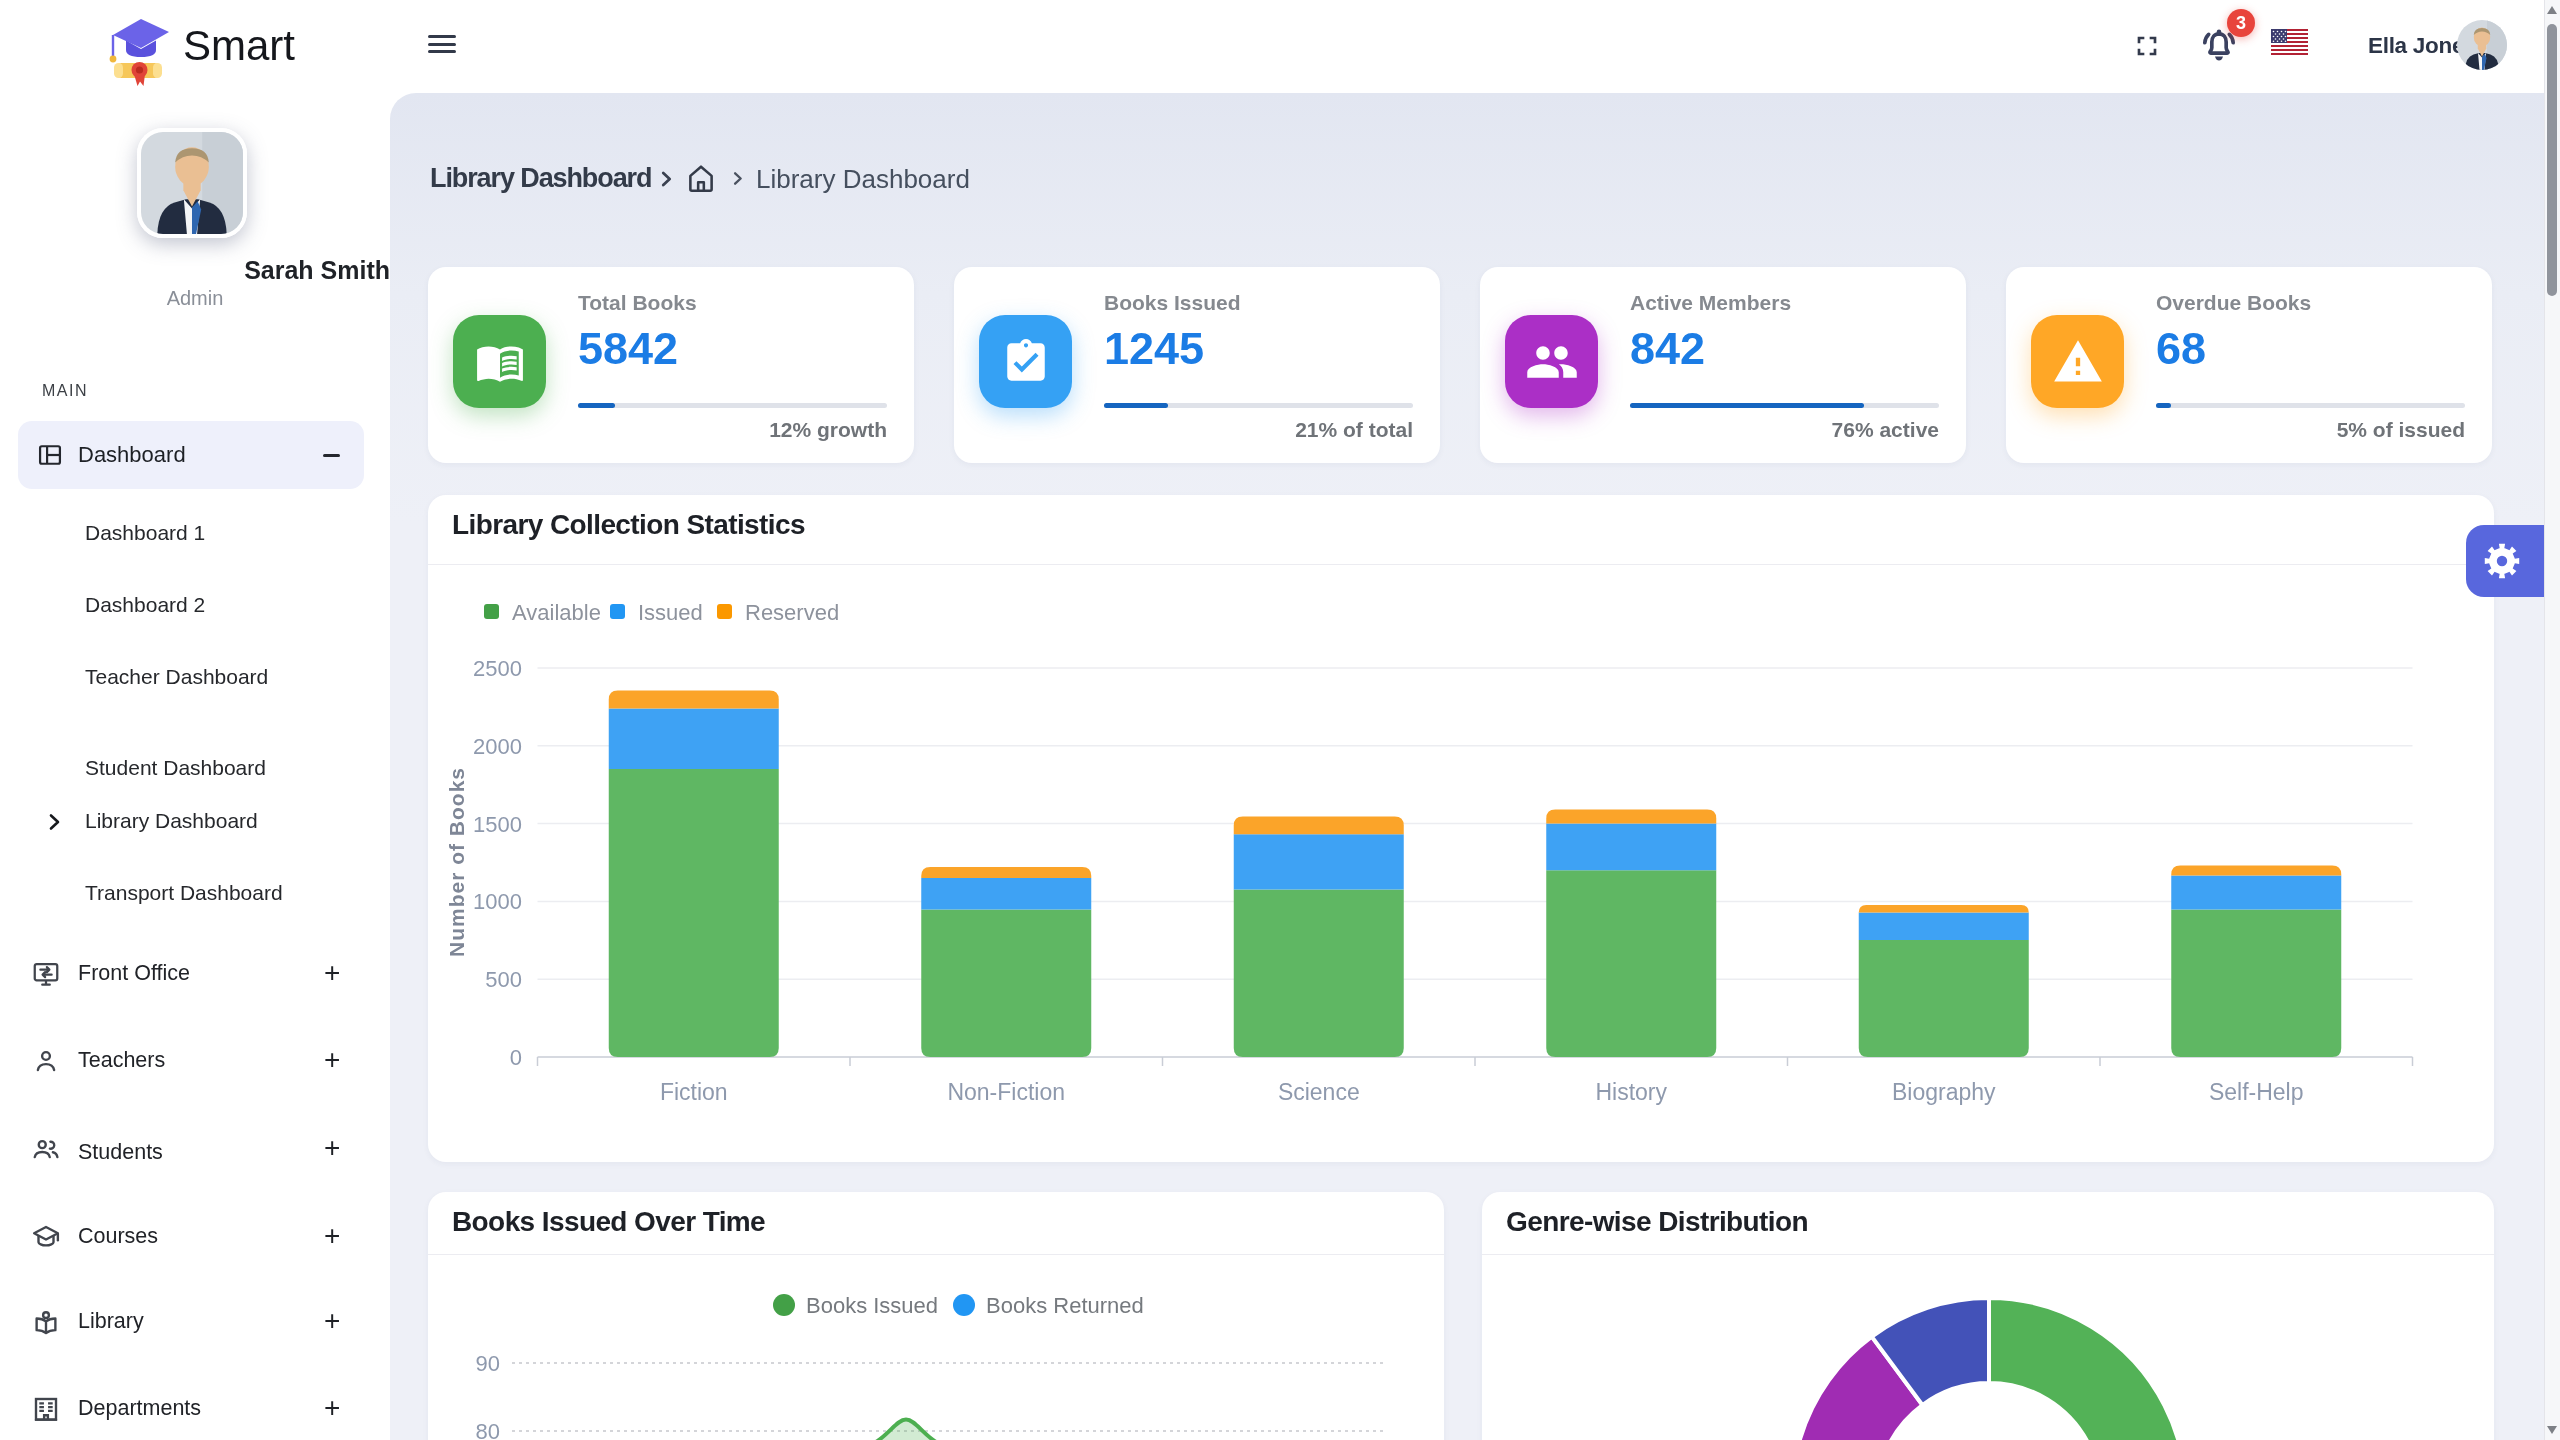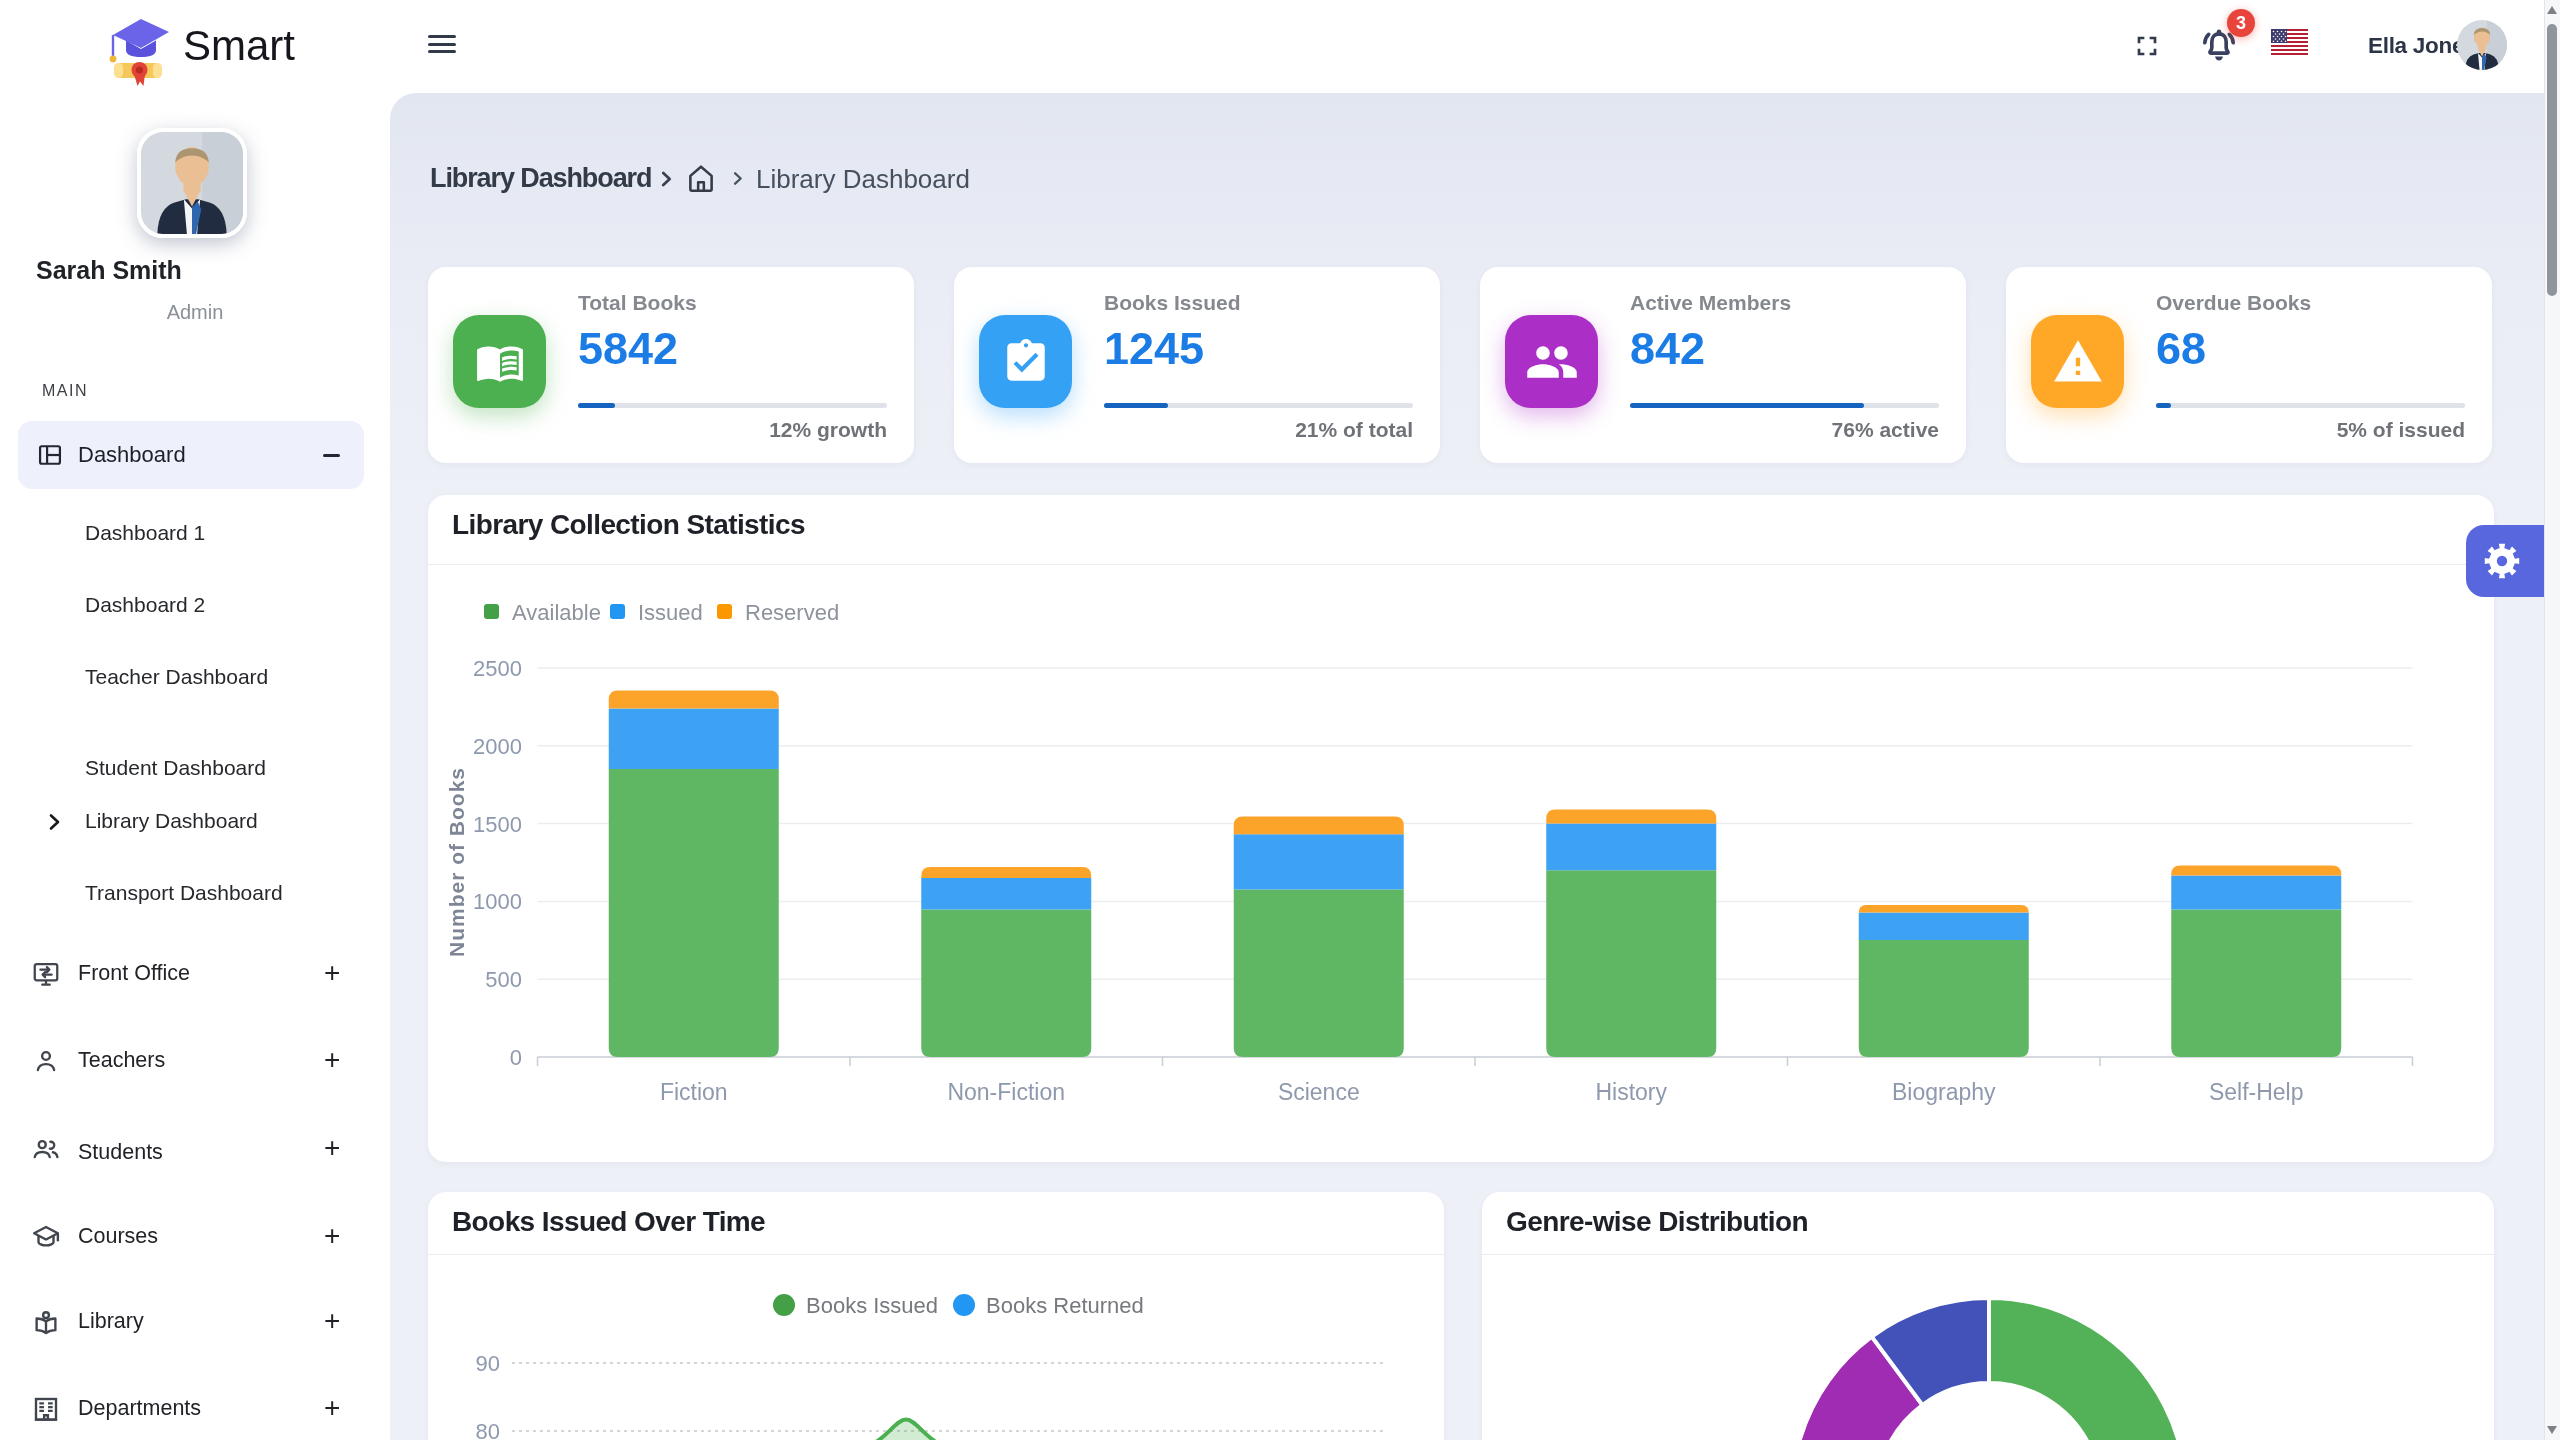--- a/index.html
+++ b/index.html
@@ -96,22 +96,22 @@
 <rect x="47" y="53" width="9" height="15" rx="4.5" fill="#fcdf90"></rect>
 <polygon points="28,64 31.5,76 34,71.5 37.5,76 39,64" fill="#e04438"></polygon>
 <circle cx="33.5" cy="60" r="8" fill="#e04438"></circle>
 <circle cx="33.5" cy="60" r="3.6" fill="#bb2a20"></circle>
 </svg>
 <div class="abs" style="left:183px;top:22px;font-size:42px;font-weight:500;color:#15171c;">Smart</div>
 
 <div class="abs" style="left:137px;top:128px;width:110px;height:110px;border-radius:26px;overflow:hidden;border:4px solid #fff;box-shadow:0 6px 20px rgba(80,90,120,.35);"><svg width="102" height="102" viewBox="0 0 100 100">
         <use href="#man"></use>
       </svg></div>
-<div class="abs" style="left:0;top:256px;width:390px;text-align:left;font-size:25px;font-weight:600;color:#1f2227;margin-left:36px;">Sarah Smith</div>
-<div class="abs" style="left:0;top:287px;width:390px;text-align:center;font-size:20px;color:#8a8f98;margin-top:14px;">Admin</div>
+<div class="abs" style="left:0;top:256px;width:390px;text-align:right;font-size:25px;font-weight:600;color:#1f2227;">Sarah Smith</div>
+<div class="abs" style="left:0;top:287px;width:390px;text-align:center;font-size:20px;color:#8a8f98;">Admin</div>
 
 <div class="abs" style="left:42px;top:382px;font-size:16px;color:#3c4046;letter-spacing:1.5px;">MAIN</div>
 
 <div class="abs" style="left:18px;top:421px;width:346px;height:68px;border-radius:14px;background:#eef0fb;"></div>
 <svg class="abs" style="left:36px;top:441px;" width="28" height="28" viewBox="0 0 24 24" fill="none" stroke="#24272e" stroke-width="1.9">
       <rect x="3.5" y="4.5" width="17" height="15" rx="1.5"></rect>
       <path d="M9.5 4.5v15"></path>
       <path d="M9.5 12h11"></path>
     </svg>
 <div class="abs" style="left:78px;top:442px;font-size:22px;font-weight:400;color:#1d2025;">Dashboard</div>

